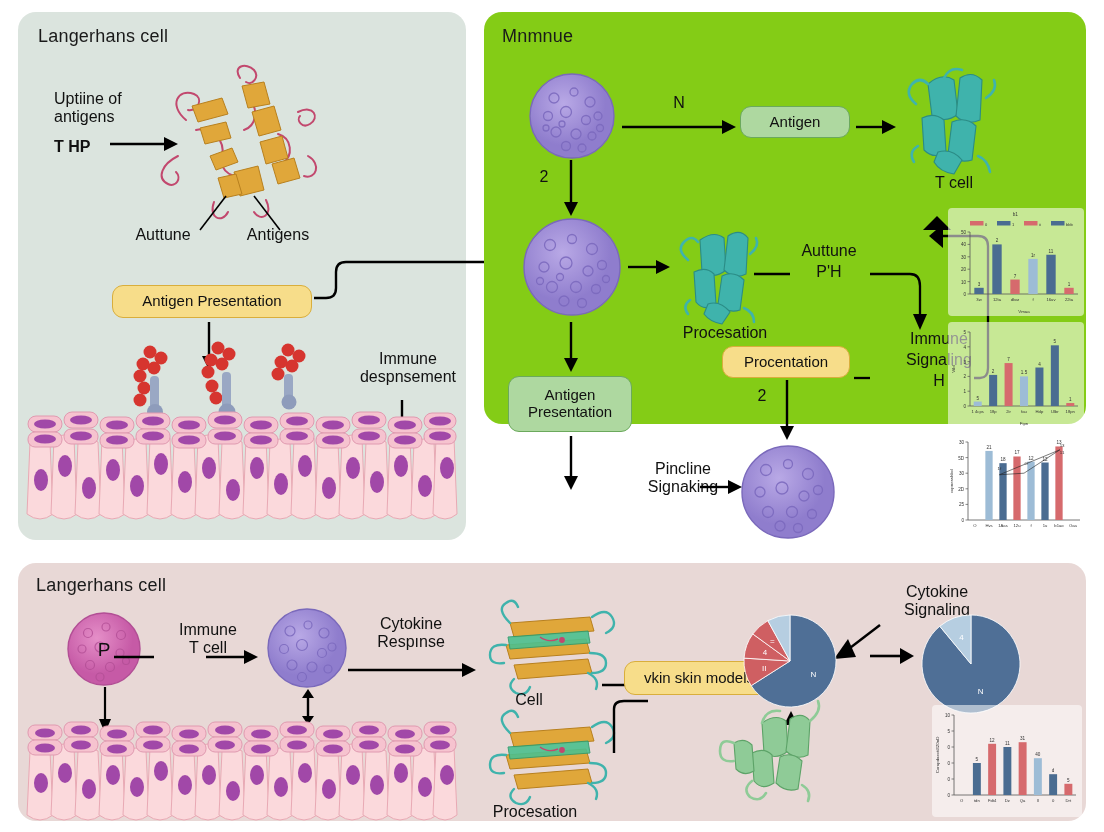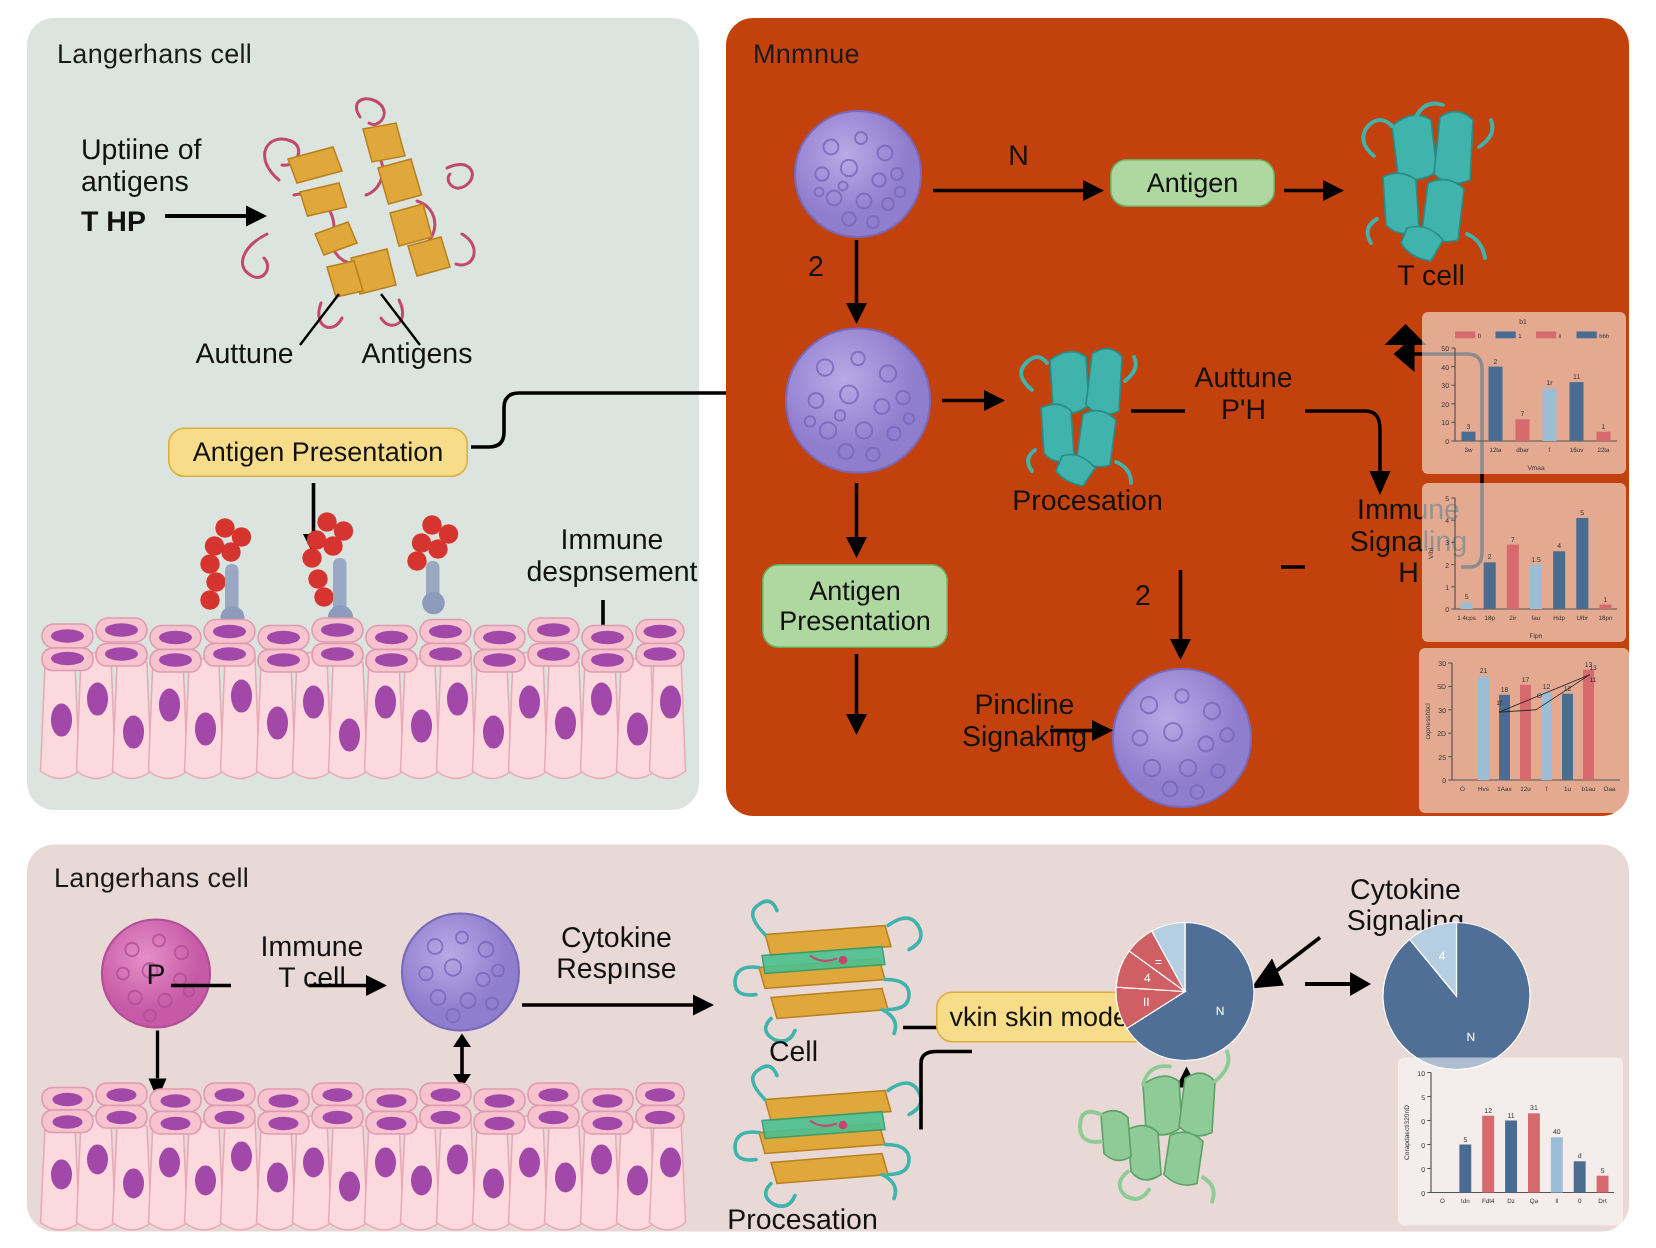--- a/index.html
+++ b/index.html
@@ -1,26 +1,26 @@
 <!DOCTYPE html>
 <html><head>
 <meta charset="utf-8">
 <style>
   html,body{margin:0;padding:0;background:#ffffff;}
   body{width:1104px;height:832px;position:relative;overflow:hidden;
        font-family:"Liberation Sans",sans-serif;color:#111;}
   .panel{position:absolute;border-radius:18px;}
   #panel-langerhans-top{left:18px;top:12px;width:448px;height:528px;background:#dbe4de;}
-  #panel-immune{left:484px;top:12px;width:602px;height:532px;background:#c2410c;}
+  #panel-immune{left:484px;top:12px;width:602px;height:412px;background:#84cc16;}
   #panel-langerhans-bottom{left:18px;top:563px;width:1068px;height:258px;background:#e8d8d6;}
   .panel-title{position:absolute;font-size:18px;letter-spacing:.2px;color:#1a1a1a;}
-  .lbl{position:absolute;font-size:19px;line-height:1.12;color:#111;text-align:center;}
+  .lbl{position:absolute;font-size:16px;line-height:1.12;color:#111;text-align:center;}
   .lbl.left{text-align:left;}
   .box{position:absolute;border-radius:11px;display:flex;align-items:center;
-       justify-content:center;text-align:center;font-size:18px;line-height:1.12;
+       justify-content:center;text-align:center;font-size:15px;line-height:1.12;
        box-sizing:border-box;}
   .box-yellow{background:#f7dd8a;border:1.6px solid #d9ae3c;}
   .box-green{background:#aed8a0;border:1.6px solid #6ba martin;}
   .box-green{background:#aed8a0;border:1.6px solid #6ba95c;}
   .arrow{position:absolute;}
   svg{overflow:visible;display:block;}
   .cell-circle{position:absolute;border-radius:50%;}
   .chartbox{position:absolute;}
 </style>
 </head>
@@ -360,20 +360,21 @@
   <div class="lbl" style="left:400px;top:339px;width:110px;">Signaling</div>
   <div class="lbl" style="left:400px;top:360px;width:110px;">H</div>
 
   <svg class="arrow" style="left:370px;top:160px;" width="132" height="210">
     <path d="M120 206 L126 206 Q134 206 134 196 L134 74 Q134 64 124 64 L86 64" stroke="#000" stroke-width="2.3" fill="none"></path>
     <path d="M0 206 L16 206" stroke="#000" stroke-width="2.3" fill="none"></path>
     <polygon points="93,52 79,64 93,76" fill="#000" transform="translate(-4,0)"></polygon>
     <polygon points="86,30 72,44 100,44" fill="#000" transform="translate(-3,14) rotate(0)"></polygon>
   </svg>
 
+  <div class="box box-yellow" style="left:238px;top:334px;width:128px;height:32px;">Procentation</div>
 
   <div class="lbl" style="left:268px;top:375px;width:20px;">2</div>
   <svg class="arrow" style="left:294px;top:368px;" width="18" height="60">
     <line x1="9" y1="0" x2="9" y2="46" stroke="#000" stroke-width="2.4"></line>
     <polygon points="2,46 16,46 9,60" fill="#000"></polygon>
   </svg>
 
   <svg class="cell-circle" style="left:256px;top:432px;" width="96" height="96">
     <defs>
         <radialGradient id="dc3" cx="40%" cy="35%">

